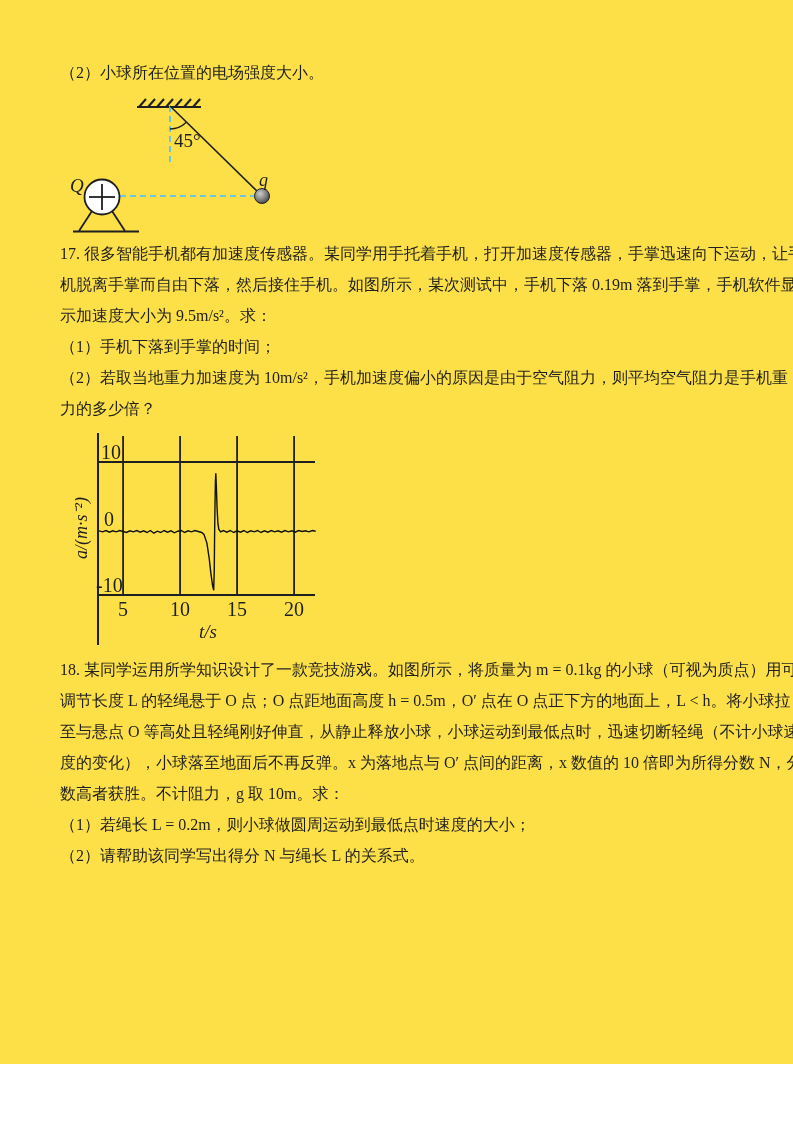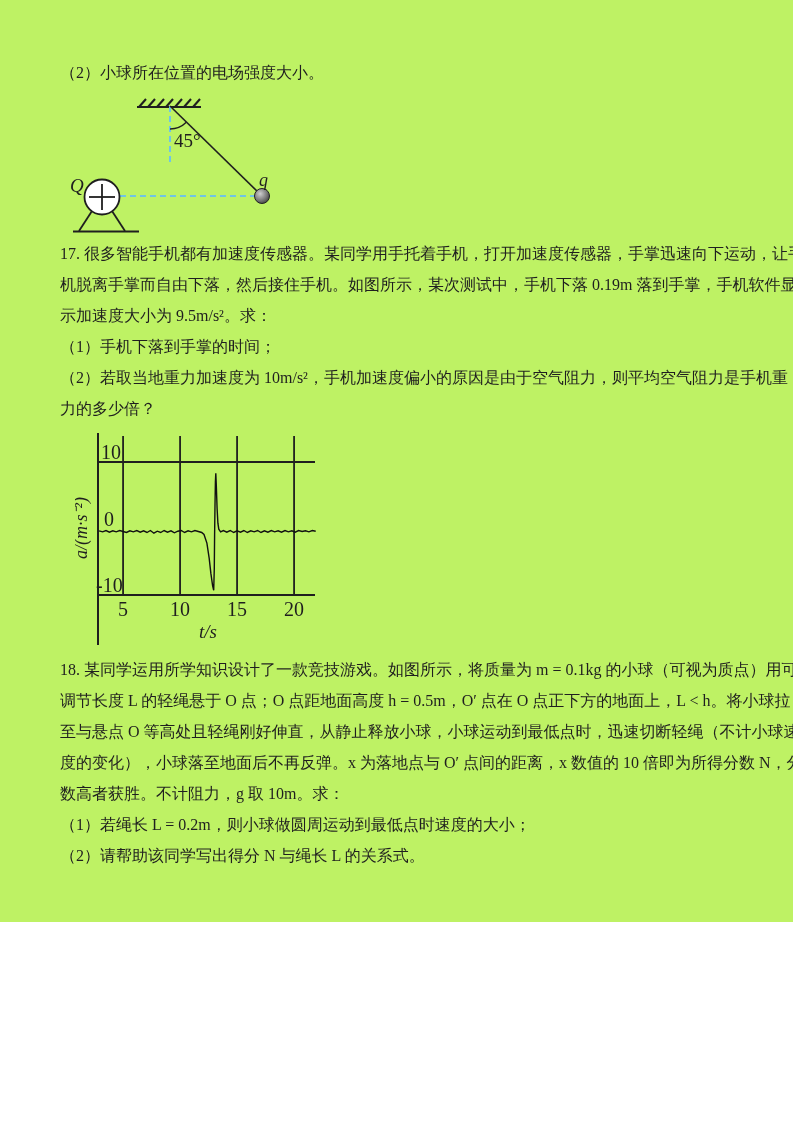--- a/index.html
+++ b/index.html
@@ -1,17 +1,17 @@
 <!DOCTYPE html>
 <html><head>
 <meta charset="utf-8">
 <style>
   html,body { margin:0; padding:0; background:#ffffff; }
   .page {
-    position:relative; width:793px; height:922px; background:#bef264;
+    position:relative; width:793px; height:1064px; background:#fde047;
     font-family:"Liberation Serif", serif; color:#1f1f1f; overflow:hidden;
   }
   .tblock { position:absolute; left:60px; font-size:16px; }
   .tline  { height:31px; line-height:31px; white-space:pre; }
   .footer {
     position:absolute; left:0; top:1092px; width:793px; text-align:right;
     font-size:12px; color:#3a3a3a;
   }
   .footer span { margin:0 3px; }
   .fld { background:#e9e9e9; padding:0 2px; }

